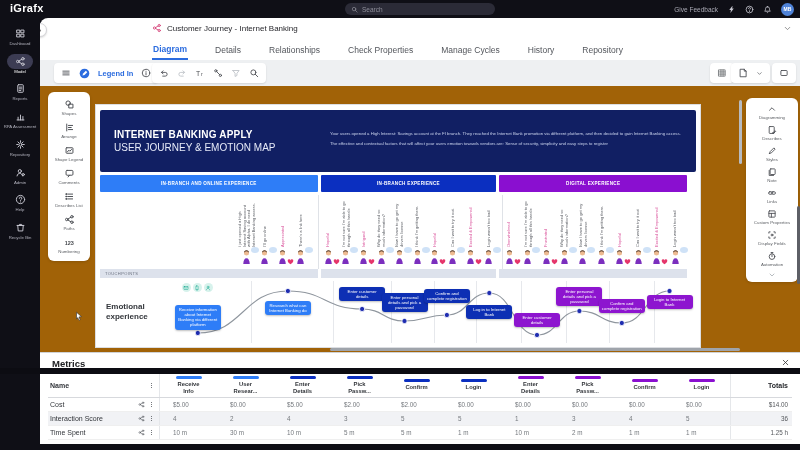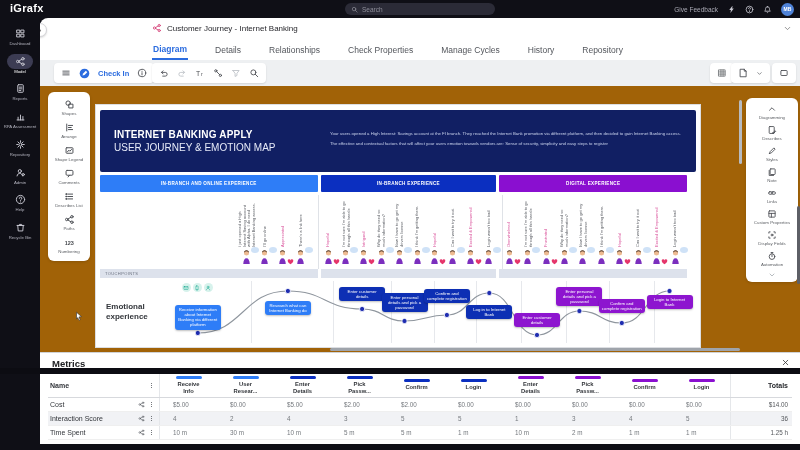--- a/index.html
+++ b/index.html
@@ -293,21 +293,21 @@
             <svg viewBox="0 0 16 16" fill="none" stroke="currentColor" stroke-width="1.4" stroke-linecap="round" stroke-linejoin="round">
               <path d="M3 5h10M3 8h10M3 11h10"></path>
             </svg>
           </span>
         <span class="ic" style="width:11px;height:11px">
             <svg viewBox="0 0 16 16">
               <circle cx="8" cy="8" r="7" fill="#2b6cdf"></circle>
               <path d="M5 11l1-3 4-4 2 2-4 4-3 1z" fill="#fff"></path>
             </svg>
           </span>
-        <span id="checkin-lb">Check In</span>
+        <span id="checkin-lb">Legend In</span>
         <span class="ic">
             <svg viewBox="0 0 16 16" fill="none" stroke="currentColor" stroke-width="1.4" stroke-linecap="round" stroke-linejoin="round">
               <circle cx="8" cy="8" r="6"></circle>
               <path d="M8 7.5V11M8 5.2v.2"></path>
             </svg>
           </span>
       </div>
       <div class="tcard" style="left:112px">
         <span class="ic">
             <svg viewBox="0 0 16 16" fill="none" stroke="currentColor" stroke-width="1.4" stroke-linecap="round" stroke-linejoin="round">

